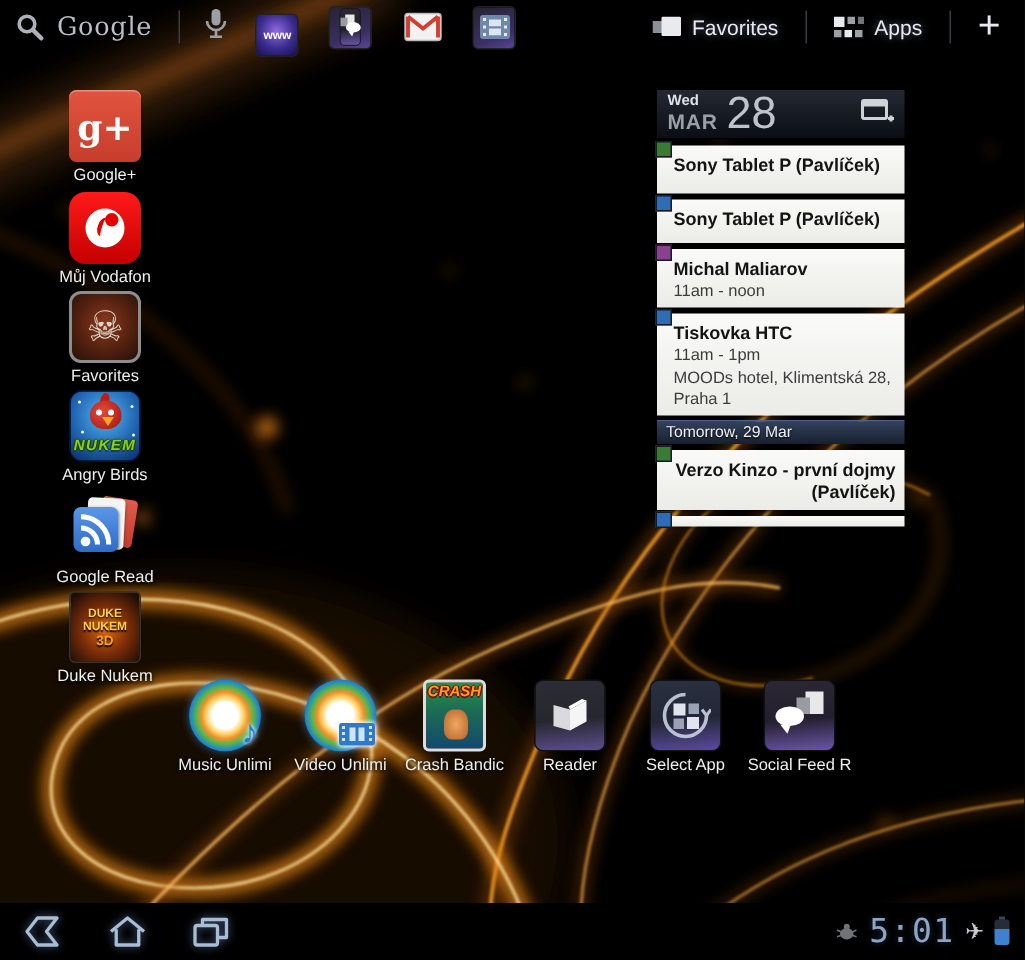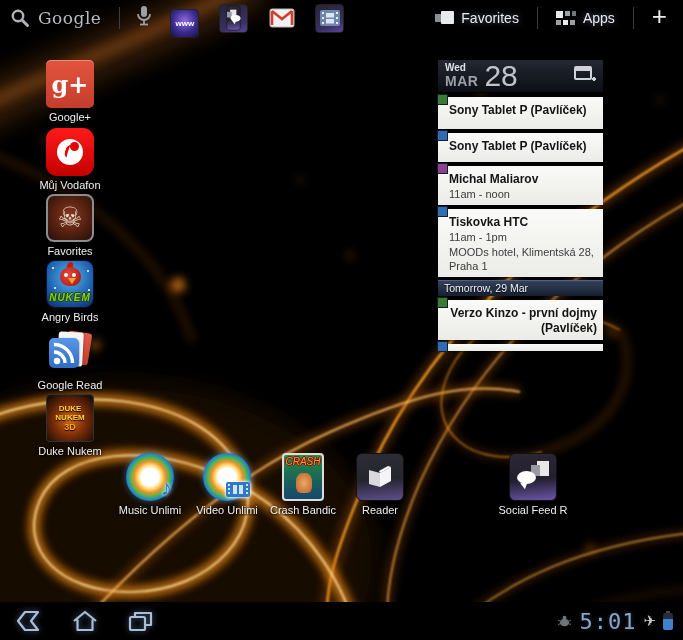--- a/index.html
+++ b/index.html
@@ -78,21 +78,21 @@
               box-shadow:0 0 3px #fff,0 0 5px #fff;}
   .swirl-film:before{content:"";position:absolute;left:2px;top:2px;bottom:2px;width:2px;
               background:repeating-linear-gradient(#cfe4ff 0 2px,#2f79c8 2px 4px);}
   .swirl-film:after{content:"";position:absolute;right:2px;top:2px;bottom:2px;width:2px;
               background:repeating-linear-gradient(#cfe4ff 0 2px,#2f79c8 2px 4px);}
   .swirl-frame{position:absolute;left:7px;top:3px;width:4px;height:9px;background:#cfe4ff;}
   .swirl-frame2{position:absolute;left:13px;top:3px;width:4px;height:9px;background:#cfe4ff;}
   
   .ic-crash{width:42px!important;background:linear-gradient(#2e8f4a 0%,#1c6e52 40%,#14486e 100%);
             border-radius:4px;border:2px solid #ddd;box-sizing:border-box;overflow:hidden;}
-  .crash-title{font-size:10px;font-weight:normal;color:#ff9e1b;font-style:italic;
+  .crash-title{font-size:10px;font-weight:bold;color:#ff9e1b;font-style:italic;
                text-shadow:0 1px 0 #7a1010,0 -1px 0 #7a1010,1px 0 0 #7a1010,-1px 0 0 #7a1010;margin-top:1px;}
   .crash-char{position:absolute;left:12px;top:18px;width:16px;height:20px;background:radial-gradient(#f0a860,#b5622a);
               border-radius:40% 40% 30% 30%;}
   
   .ic-sreader{background:linear-gradient(175deg,#2c2c34 0%,#26262e 55%,#5c4f8c 100%);border-radius:6px;
               display:flex;align-items:center;justify-content:center;border:1px solid #111;box-sizing:border-box;}
   
   .ic-select{background:linear-gradient(175deg,#2a3040 0%,#232636 55%,#5a4a9e 100%);border-radius:6px;
              display:flex;align-items:center;justify-content:center;border:1px solid #111;box-sizing:border-box;}
   
@@ -404,20 +404,33 @@
   <div class="app" style="left:341px;top:453px;">
     <div class="app-icon ic-sreader">
       <svg width="28" height="26" viewBox="0 0 28 26">
         <path d="M14,23 L3,20 L3,6 L14,9 Z" fill="#d9d9de"></path>
         <path d="M14,23 L25,17 L25,3 L14,9 Z" fill="#f5f5f8"></path>
         <path d="M14,9 L25,3 L22,2 L13,7 Z" fill="#ffffff"></path>
       </svg>
     </div>
     <div class="app-label">Reader</div>
   </div>
+  <div class="app" style="left:418px;top:453px;">
+    <div class="app-icon ic-select">
+      <svg width="34" height="34" viewBox="0 0 34 34">
+        <path d="M17,3 a14,14 0 1 0 14,14" fill="none" stroke="#c9d1e0" stroke-width="2.4" opacity=".9"></path>
+        <path d="M31,17 l-3,-4 M31,17 l3,-4" stroke="#c9d1e0" stroke-width="2" fill="none" opacity=".9"></path>
+        <rect x="9" y="9" width="8" height="8" fill="#dfe5ef"></rect>
+        <rect x="19" y="9" width="7" height="7" fill="#9aa3b5"></rect>
+        <rect x="9" y="19" width="7" height="7" fill="#9aa3b5"></rect>
+        <rect x="18" y="18" width="8" height="8" fill="#dfe5ef"></rect>
+      </svg>
+    </div>
+    <div class="app-label">Select App</div>
+  </div>
   <div class="app" style="left:494px;top:453px;">
     <div class="app-icon ic-social">
       <span class="soc-rect1"></span>
         <span class="soc-rect2"></span>
       <span class="soc-bubble"></span>
         <span class="soc-tail"></span>
     </div>
     <div class="app-label">Social Feed R</div>
   </div>
 

